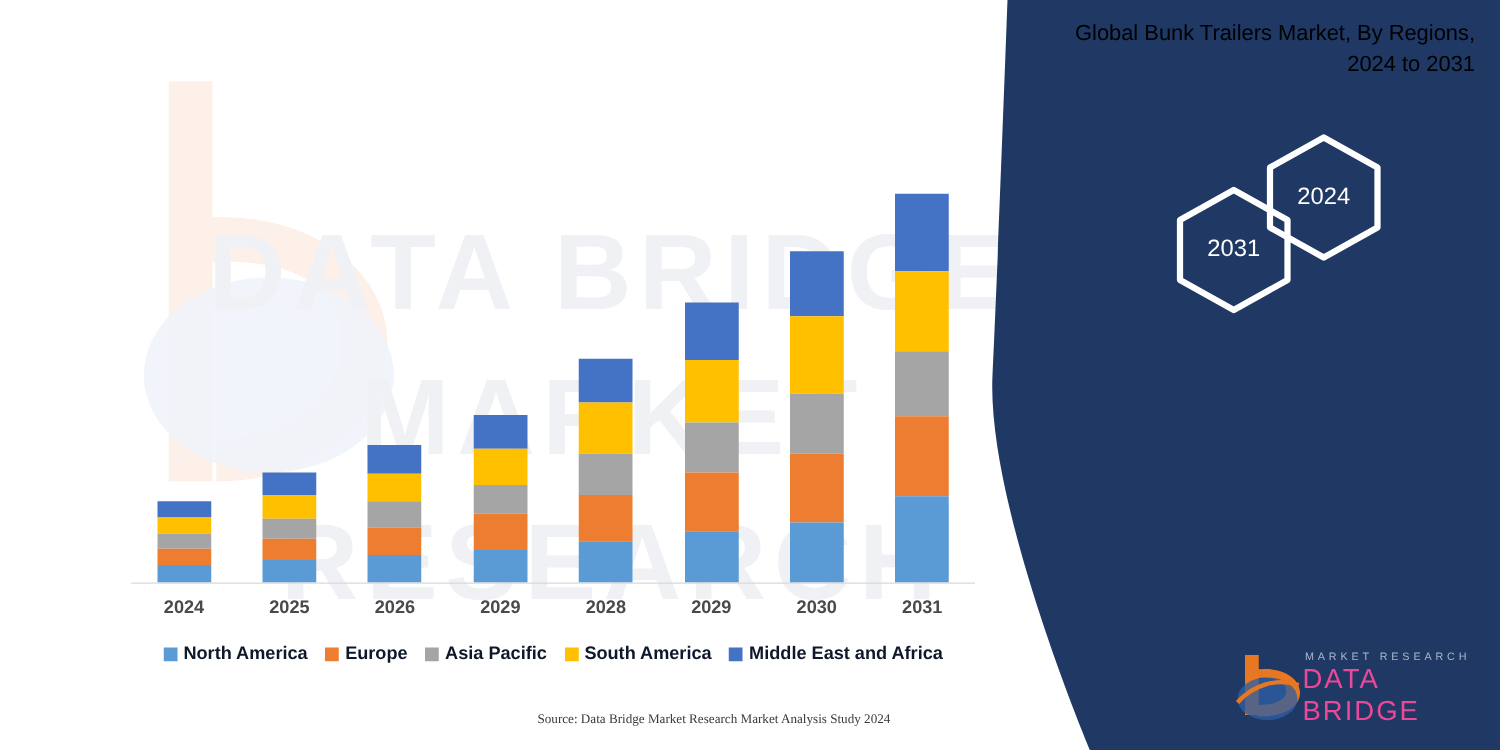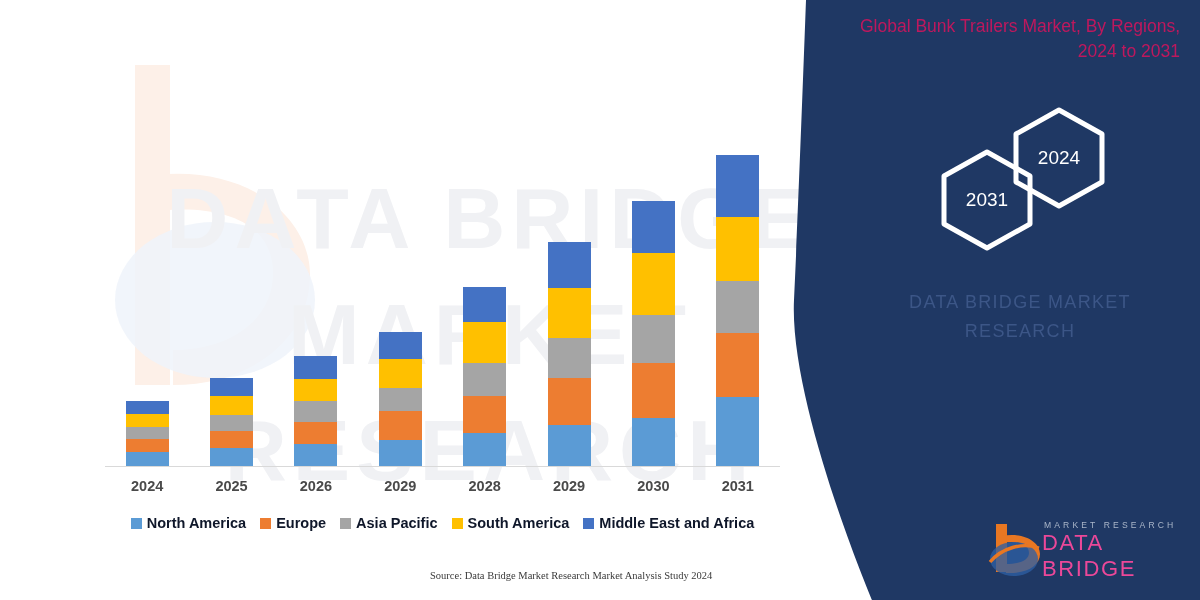--- a/index.html
+++ b/index.html
@@ -81,21 +81,21 @@
   
   #navy-panel {
     position:absolute; left:0; top:0; width:1200px; height:600px;
     pointer-events:none;
   }
   #navy-content {
     position:absolute; left:830px; top:0; width:370px; height:600px;
   }
   #panel-title {
     position:absolute; left:20px; top:14px; width:330px;
-    text-align:right; color:#be185d; font-size:17.5px;
+    text-align:right; color:#000000; font-size:17.5px;
     line-height:1.45; font-weight:400;
   }
   #panel-watermark {
     position:absolute; left:30px; top:288px; width:320px;
     text-align:center; font-size:18px; letter-spacing:1.3px;
     color:#3c5687; line-height:1.6; white-space:pre-line;
     user-select:none;
   }
   .hex {
     position:absolute; width:94px; height:104px;
@@ -230,22 +230,20 @@
   <div id="footer-right">Source: Data Bridge Market Research  Market Analysis Study 2024</div>
 </div>
 
 <svg id="navy-panel" viewBox="0 0 1200 600" preserveAspectRatio="none">
   <path d="M806 0 L1200 0 L1200 600 L872 600 C872 600 789 404 794 300 C799 196 806 0 806 0 Z" fill="#1F3864"></path>
 </svg>
 
 <div id="navy-content">
   <div id="panel-title">Global Bunk Trailers Market, By Regions, 2024 to 2031</div>
 
-  <div id="panel-watermark">DATA BRIDGE MARKET
-RESEARCH</div>
 
   <div class="hex" id="hex-2024">
     <svg width="94" height="104" viewBox="0 0 94 104">
       <polygon points="47,4 90,28 90,76 47,100 4,76 4,28" fill="none" stroke="#ffffff" stroke-width="5" stroke-linejoin="round"></polygon>
     </svg>
     <div class="hex-label">2024</div>
   </div>
 
   <div class="hex" id="hex-2031">
     <svg width="94" height="104" viewBox="0 0 94 104">

